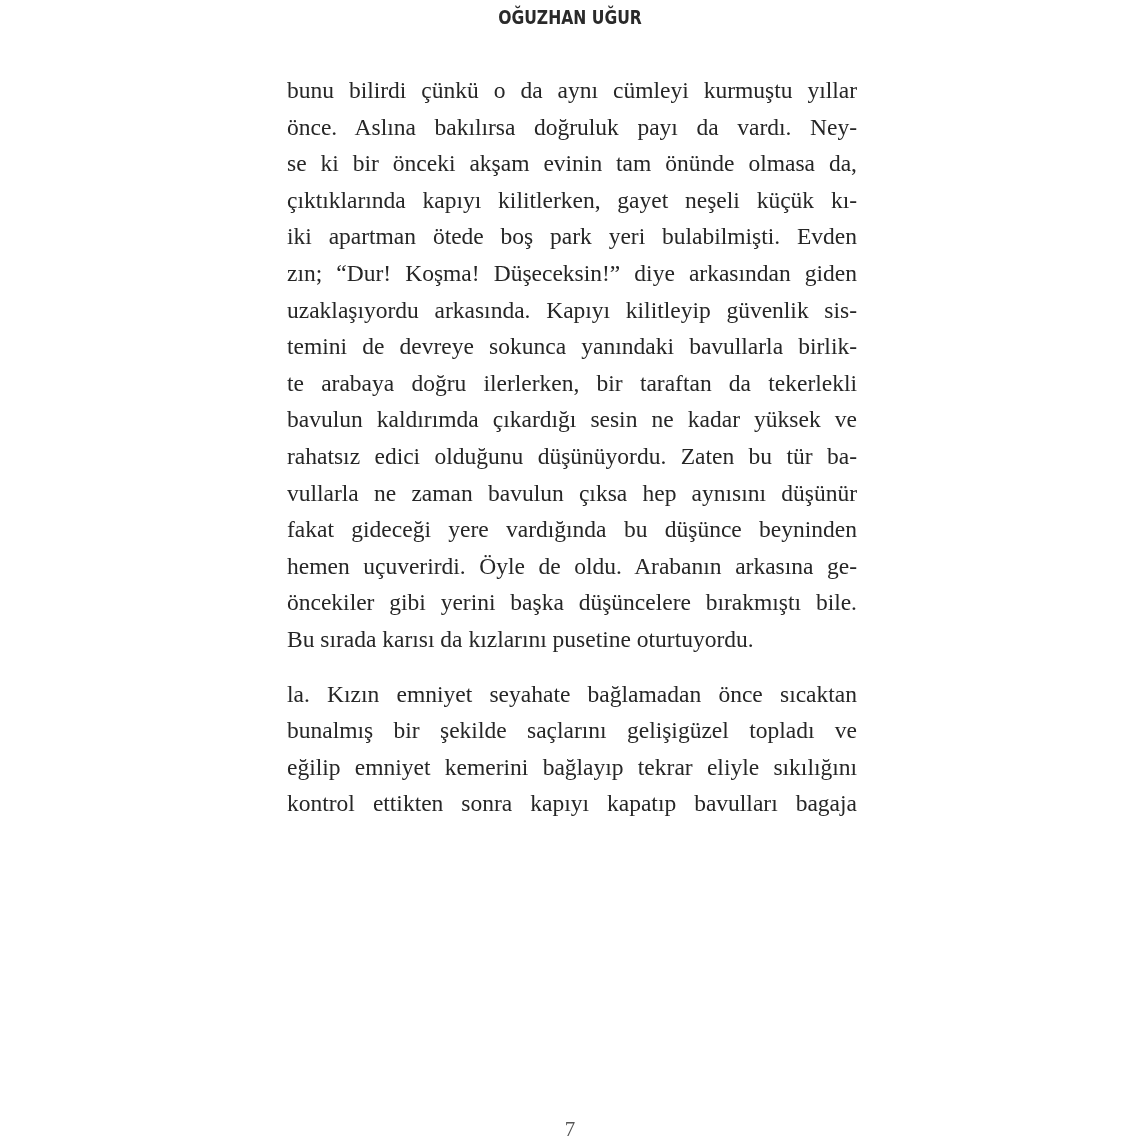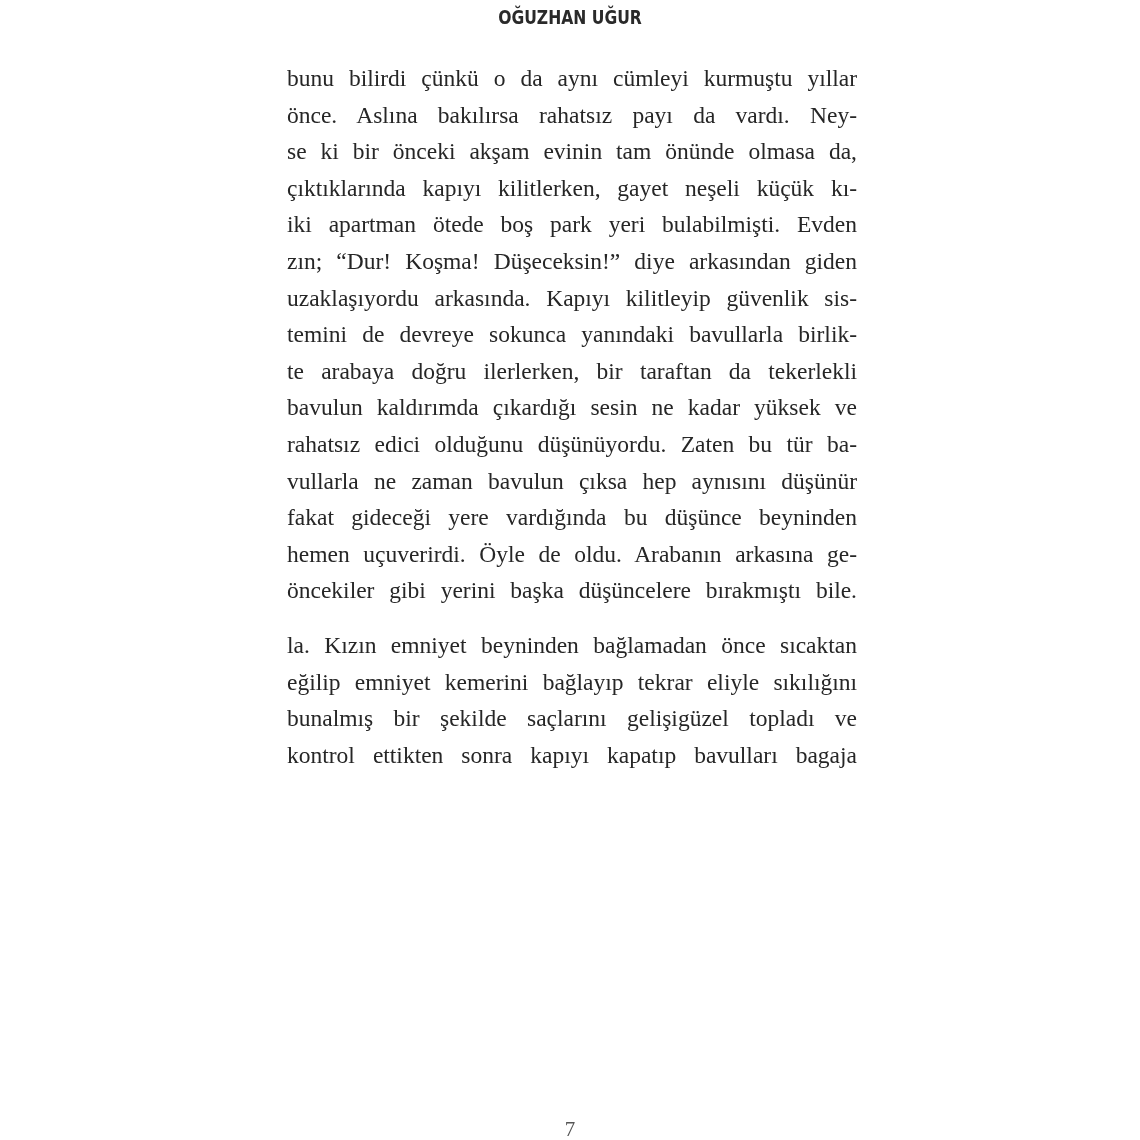--- a/index.html
+++ b/index.html
@@ -3,57 +3,58 @@
 <meta charset="utf-8">
 <style>
   html, body { margin:0; padding:0; background:#ffffff; }
   body { width:1140px; height:1140px; position:relative; overflow:hidden; }
   .header {
     position:absolute; top:6px; left:0; width:1140px; text-align:center;
     font-family:"DejaVu Sans", sans-serif; font-weight:bold; font-size:19px;
     color:#2a2a2a; letter-spacing:0px; transform:scaleX(0.82);
   }
   .body-text {
-    position:absolute; left:287px; top:60px; width:570px;
+    position:absolute; left:287px; top:72px; width:570px;
     font-family:"Liberation Serif", serif; font-size:23.5px; line-height:36.6px;
     color:#262626;
   }
   .line { display:block; text-align:justify; text-align-last:justify; white-space:nowrap; height:36.6px; }
   .line.last { text-align-last:left; }
   .para-gap { height:18px; }
   .page-number {
     position:absolute; top:1117px; left:0; width:1140px; text-align:center;
     font-family:"Liberation Serif", serif; font-size:21px; color:#555;
   }
 </style>
 </head>
 <body>
 
 <div class="header">OĞUZHAN UĞUR</div>
 
 <div class="body-text">
   <div class="paragraph">
     <span class="line">bunu bilirdi çünkü o da aynı cümleyi kurmuştu yıllar</span>
-    <span class="line">önce. Aslına bakılırsa rahatsız payı da vardı. Ney-</span>
+    <span class="line">önce. Aslına bakılırsa doğruluk payı da vardı. Ney-</span>
     <span class="line">se ki bir önceki akşam evinin tam önünde olmasa da,</span>
     <span class="line">çıktıklarında kapıyı kilitlerken, gayet neşeli küçük kı-</span>
     <span class="line">iki apartman ötede boş park yeri bulabilmişti. Evden</span>
     <span class="line">zın; “Dur! Koşma! Düşeceksin!” diye arkasından giden</span>
     <span class="line">uzaklaşıyordu arkasında. Kapıyı kilitleyip güvenlik sis-</span>
     <span class="line">temini de devreye sokunca yanındaki bavullarla birlik-</span>
     <span class="line">te arabaya doğru ilerlerken, bir taraftan da tekerlekli</span>
     <span class="line">bavulun kaldırımda çıkardığı sesin ne kadar yüksek ve</span>
     <span class="line">rahatsız edici olduğunu düşünüyordu. Zaten bu tür ba-</span>
     <span class="line">vullarla ne zaman bavulun çıksa hep aynısını düşünür</span>
     <span class="line">fakat gideceği yere vardığında bu düşünce beyninden</span>
     <span class="line">hemen uçuverirdi. Öyle de oldu. Arabanın arkasına ge-</span>
     <span class="line">öncekiler gibi yerini başka düşüncelere bırakmıştı bile.</span>
+    <span class="line last">Bu sırada karısı da kızlarını pusetine oturtuyordu.</span>
   </div>
   <div class="para-gap"></div>
   <div class="paragraph">
-    <span class="line">la. Kızın emniyet beyninden bağlamadan önce sıcaktan</span>
+    <span class="line">la. Kızın emniyet seyahate bağlamadan önce sıcaktan</span>
+    <span class="line">bunalmış bir şekilde saçlarını gelişigüzel topladı ve</span>
     <span class="line">eğilip emniyet kemerini bağlayıp tekrar eliyle sıkılığını</span>
-    <span class="line">bunalmış bir şekilde saçlarını gelişigüzel topladı ve</span>
     <span class="line">kontrol ettikten sonra kapıyı kapatıp bavulları bagaja</span>
   </div>
 </div>
 
 <div class="page-number">7</div>
 
 </body></html>

